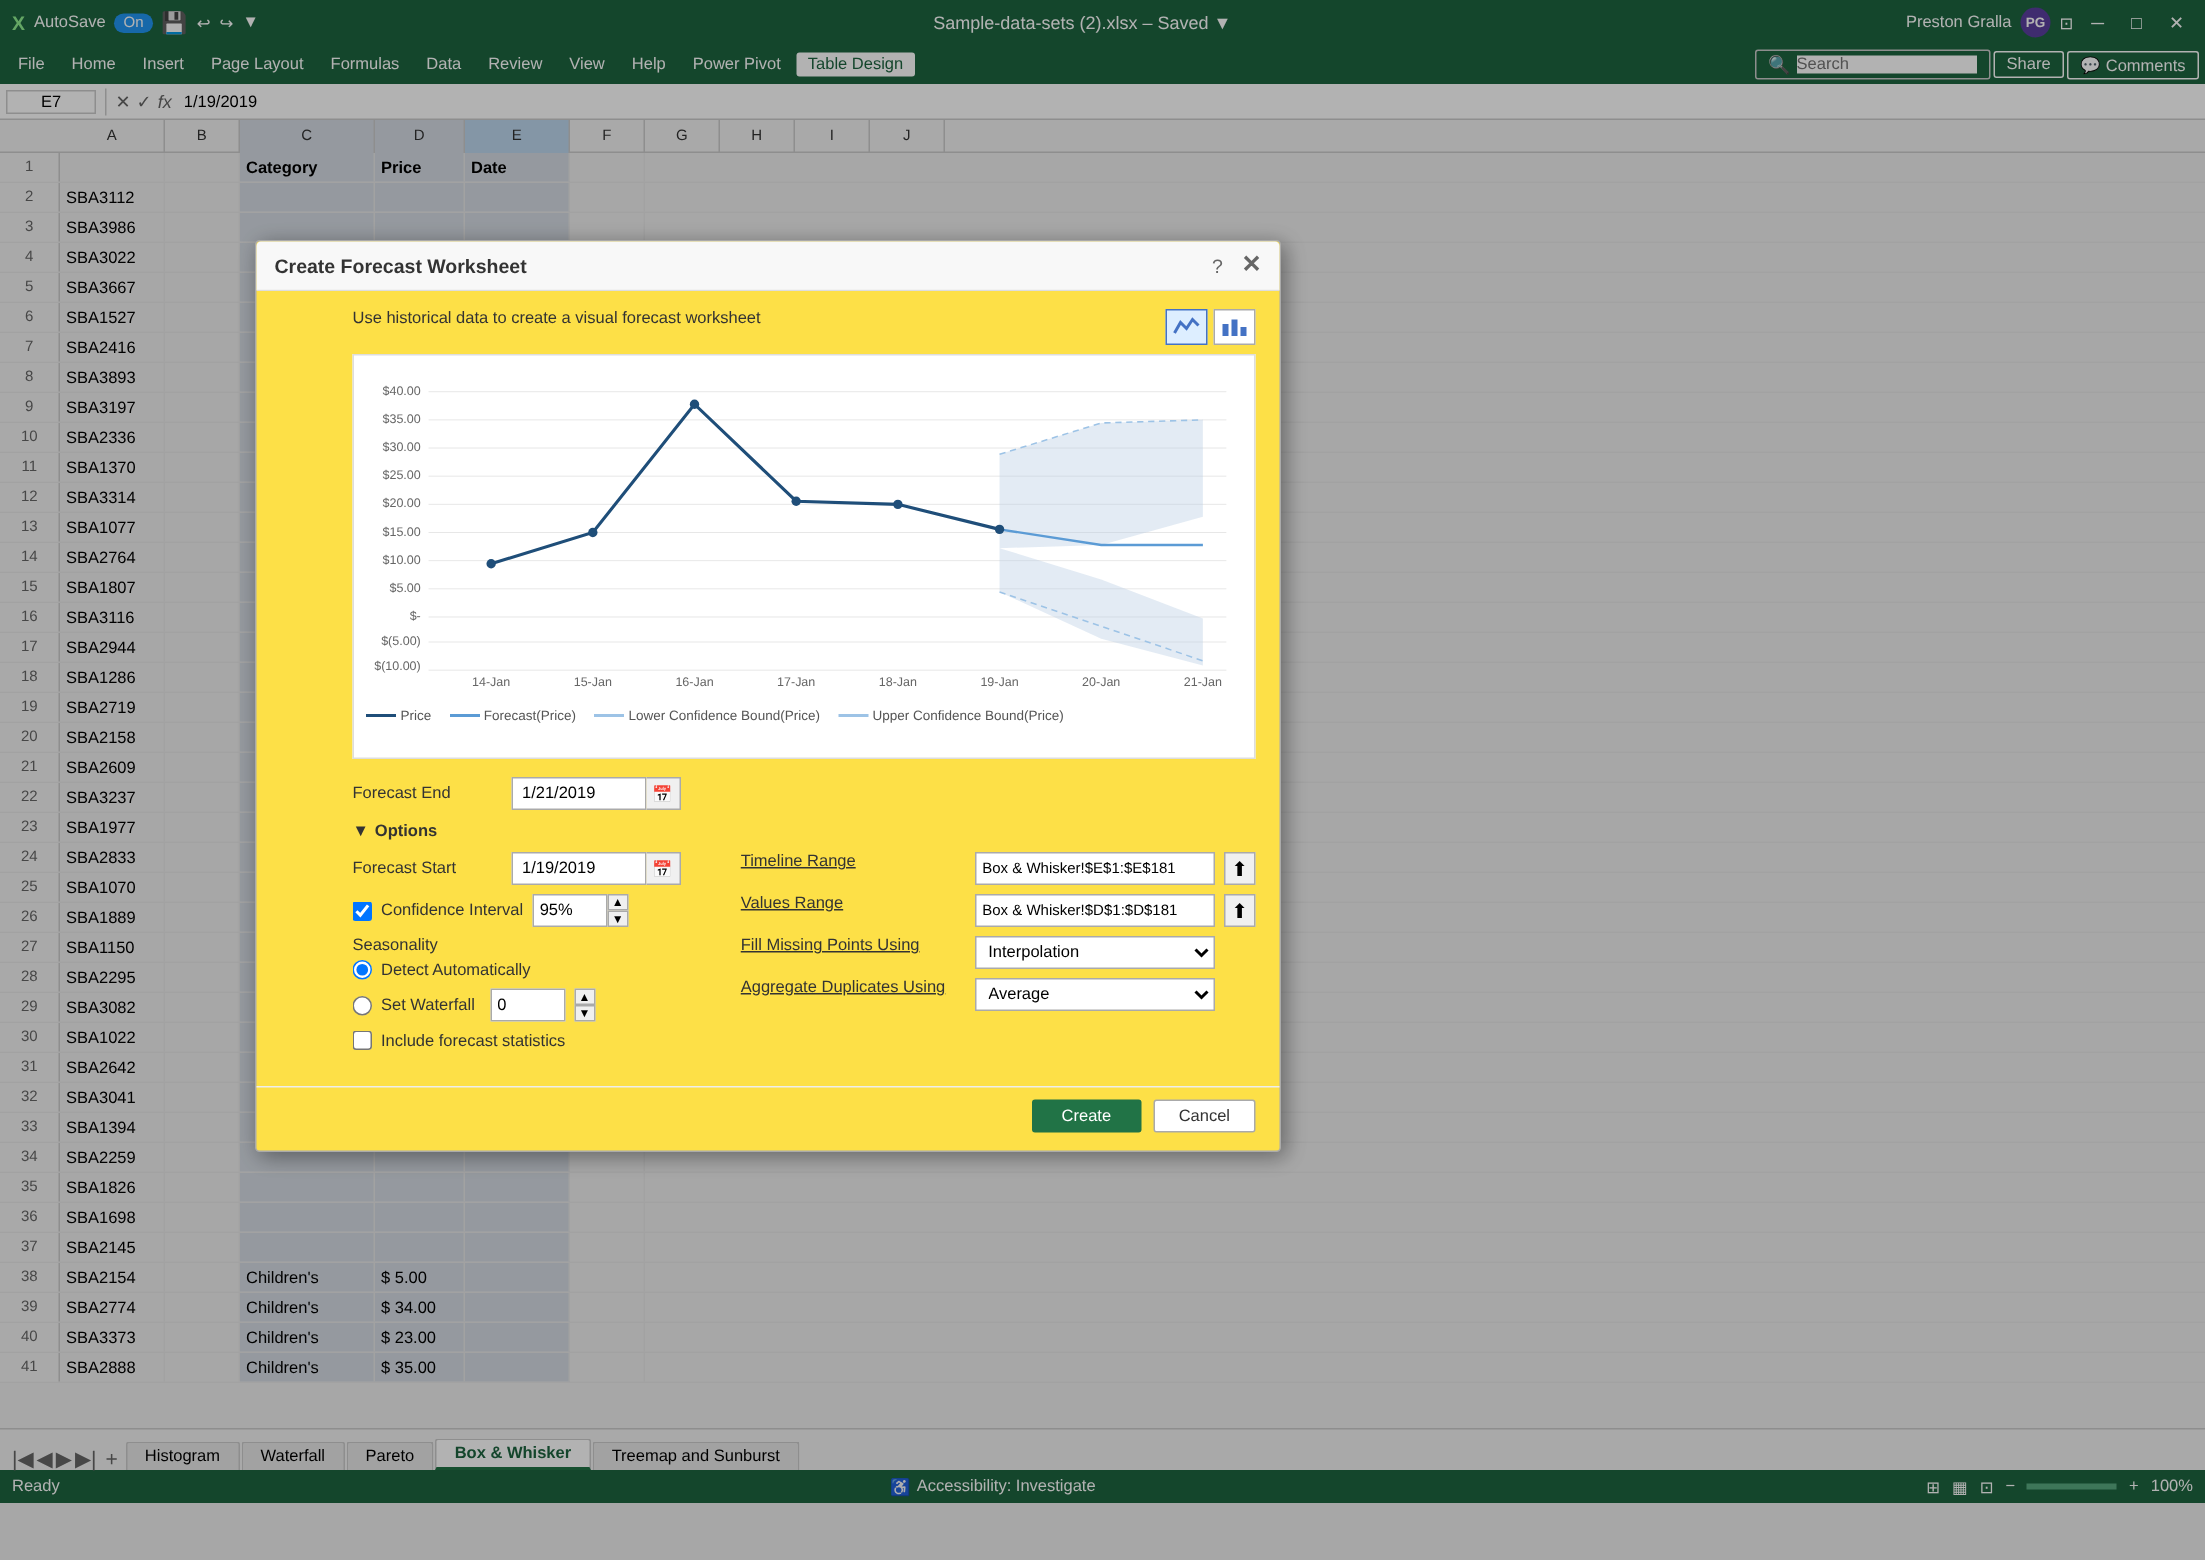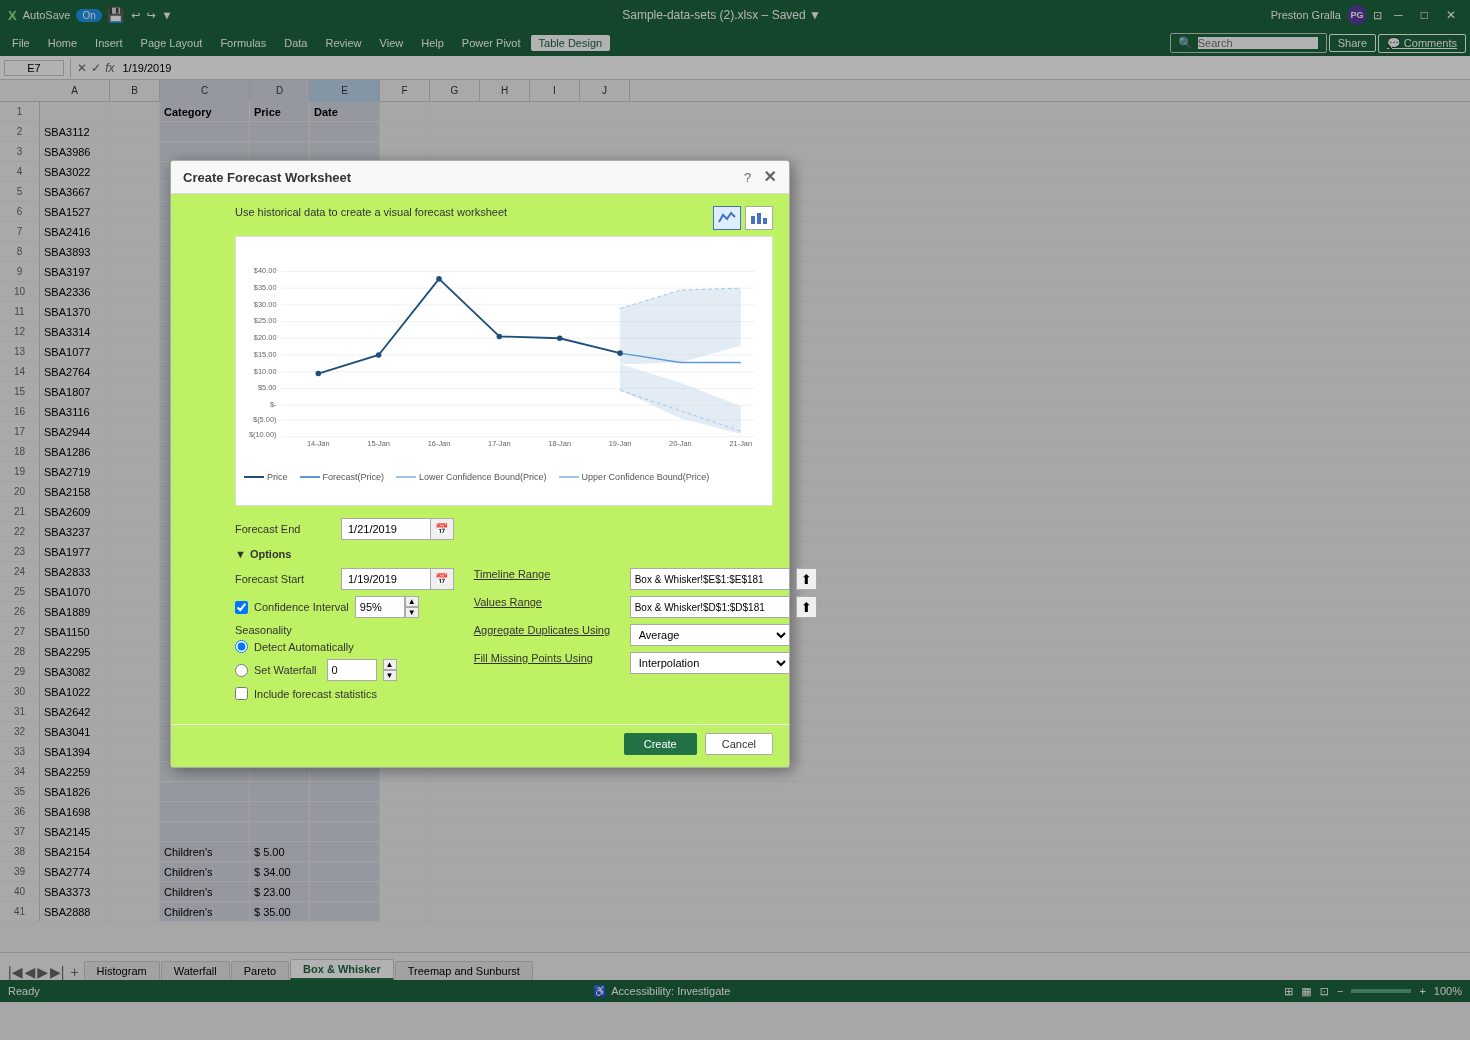--- a/index.html
+++ b/index.html
@@ -106,22 +106,22 @@
       background: rgba(0,0,0,0.3);
       z-index: 100;
       display: flex;
       align-items: flex-start;
       justify-content: flex-start;
     }
     .modal {
       position: absolute;
       top: 160px;
       left: 170px;
-      width: 620px;
-      background: #bef264;
+      width: 684px;
+      background: #fde047;
       border: 1px solid #aaa;
       box-shadow: 3px 3px 15px rgba(0,0,0,0.4);
       border-radius: 3px;
     }
     .modal-header {
       background: #f8f8f8;
       border-bottom: 1px solid #ddd;
       padding: 8px 12px;
       display: flex;
       align-items: center;
@@ -261,21 +261,21 @@
   <span class="menu-item">View</span>
   <span class="menu-item">Help</span>
   <span class="menu-item">Power Pivot</span>
   <span class="menu-item active">Table Design</span>
   <div style="flex:1;"></div>
   <div class="search-box">
     <span>🔍</span>
     <input type="text" placeholder="Search" value="" style="">
   </div>
   <span style="font-size:11px;color:white;border:1px solid white;padding:2px 8px;border-radius:2px;">Share</span>
-  <span style="font-size:11px;color:white;border:1px solid white;padding:2px 8px;border-radius:2px;text-decoration:underline;">💬 Comments</span>
+  <span style="font-size:11px;color:white;border:1px solid white;padding:2px 8px;border-radius:2px;">💬 Comments</span>
 </div>
 
 <div class="formula-bar">
   <input class="cell-ref" value="E7" style="">
   <div class="formula-divider"></div>
   <div class="formula-icons">
     <span>✕</span>
     <span>✓</span>
     <span style="font-style:italic;">fx</span>
   </div>
@@ -875,37 +875,37 @@
             <button class="range-btn">⬆</button>
           </div>
 
           <div class="right-form-row">
             <span class="right-label">Values Range</span>
             <input class="range-input" value="Box &amp; Whisker!$D$1:$D$181" style="">
             <button class="range-btn">⬆</button>
           </div>
 
           <div class="right-form-row">
+            <span class="right-label">Fill Missing Points Using</span>
+            <select class="dropdown-select">
+              <option>Interpolation</option>
+              <option>Zeros</option>
+            </select>
+          </div>
+
+          <div class="right-form-row">
             <span class="right-label">Aggregate Duplicates Using</span>
             <select class="dropdown-select">
               <option>Average</option>
               <option>Sum</option>
               <option>Count</option>
               <option>Min</option>
               <option>Max</option>
             </select>
           </div>
-
-          <div class="right-form-row">
-            <span class="right-label">Fill Missing Points Using</span>
-            <select class="dropdown-select">
-              <option>Interpolation</option>
-              <option>Zeros</option>
-            </select>
-          </div>
         </div>
       </div>
     </div>
 
     <div class="modal-footer">
       <button class="btn-create">Create</button>
       <button class="btn-cancel">Cancel</button>
     </div>
   </div>
 </div>

